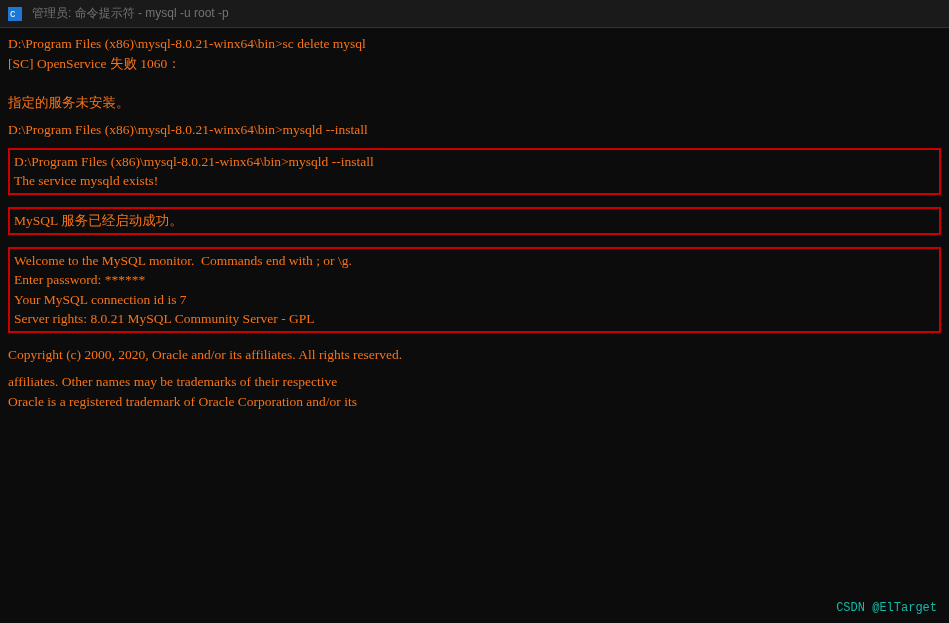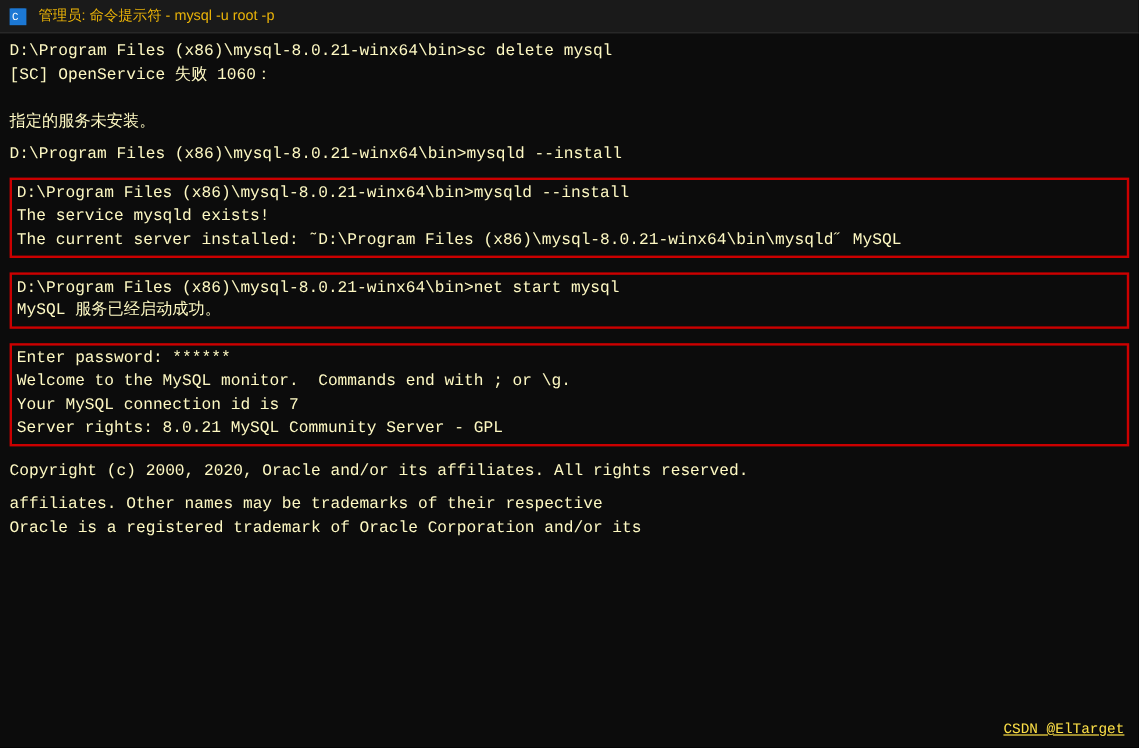--- a/index.html
+++ b/index.html
@@ -20,63 +20,62 @@
       background: #1a1a1a;
       height: 28px;
       display: flex;
       align-items: center;
       padding: 0 8px;
       gap: 6px;
       border-bottom: 1px solid #333;
     }
 
     .title-bar-text {
-      color: #eab308;
+      color: #737373;
       font-size: 12px;
       font-family: 'Microsoft YaHei', sans-serif;
     }
 
     .terminal-body {
       background: #0c0c0c;
       padding: 6px 8px;
       height: calc(623px - 28px);
       overflow: hidden;
       position: relative;
     }
 
     .line {
-      color: #fef9c3;
+      color: #f97316;
       font-size: 13.5px;
       line-height: 1.45;
       white-space: pre;
-      font-family: Liberation Mono, monospace;
+      font-family: Liberation Serif, serif;
     }
 
     .red-box {
       border: 2px solid #cc0000;
       margin: 4px 0;
       padding: 2px 4px;
     }
 
     .spacer {
       height: 8px;
     }
 
     .small-spacer {
       height: 4px;
     }
 
     .watermark {
       position: absolute;
       bottom: 8px;
       right: 12px;
-      color: #fde047;
+      color: #14b8a6;
       font-size: 12px;
       font-family: 'Courier New', Courier, monospace;
-      text-decoration: underline;
     }
 
     .cmd-icon {
       display: inline-block;
       width: 14px;
       height: 14px;
       background: #1c78d4;
       color: white;
       font-size: 9px;
       text-align: center;
@@ -103,35 +102,33 @@
   <div class="line">[SC] OpenService 失败 1060：</div>
   <div class="line">&nbsp;</div>
   <div class="line">指定的服务未安装。</div>
   <div class="spacer"></div>
   <div class="line">D:\Program Files (x86)\mysql-8.0.21-winx64\bin&gt;mysqld --install</div>
   <div class="small-spacer"></div>
 
   <div class="red-box">
     <div class="line">D:\Program Files (x86)\mysql-8.0.21-winx64\bin&gt;mysqld --install</div>
     <div class="line">The service mysqld exists!</div>
-    <div class="line">The current server installed: ˜D:\Program Files (x86)\mysql-8.0.21-winx64\bin\mysqld˝ MySQL</div>
   </div>
 
   <div class="small-spacer"></div>
 
   <div class="red-box">
-    <div class="line">D:\Program Files (x86)\mysql-8.0.21-winx64\bin&gt;net start mysql</div>
     <div class="line">MySQL 服务已经启动成功。</div>
   </div>
 
   <div class="small-spacer"></div>
 
   <div class="red-box">
+    <div class="line">Welcome to the MySQL monitor.  Commands end with ; or \g.</div>
     <div class="line">Enter password: ******</div>
-    <div class="line">Welcome to the MySQL monitor.  Commands end with ; or \g.</div>
     <div class="line">Your MySQL connection id is 7</div>
     <div class="line">Server rights: 8.0.21 MySQL Community Server - GPL</div>
   </div>
 
   <div class="spacer"></div>
 
   <div class="line">Copyright (c) 2000, 2020, Oracle and/or its affiliates. All rights reserved.</div>
   <div class="spacer"></div>
   <div class="line">affiliates. Other names may be trademarks of their respective</div>
   <div class="line">Oracle is a registered trademark of Oracle Corporation and/or its</div>

